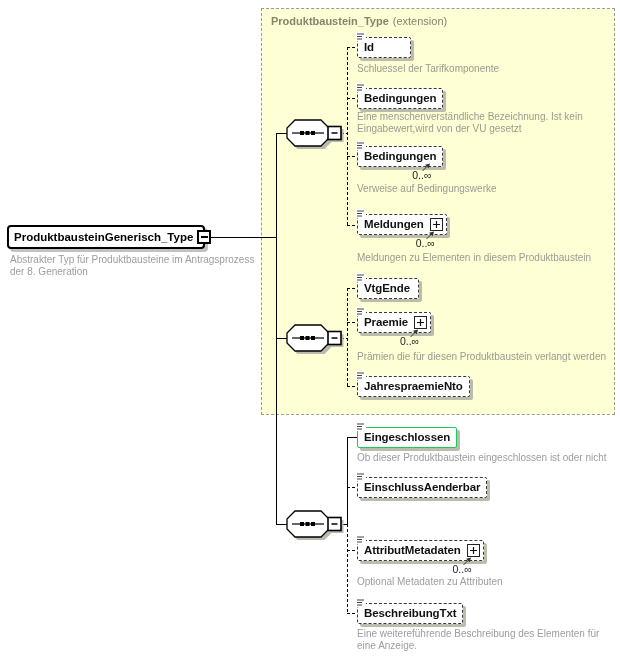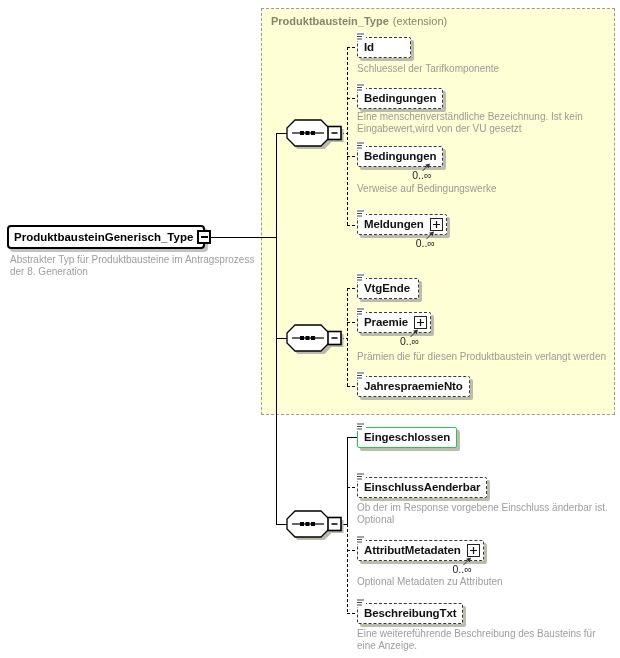--- a/index.html
+++ b/index.html
@@ -172,20 +172,21 @@
             <path d="M4.5 1 V8 M1 4.5 H8" stroke="#111" stroke-width="1.2"></path>
           </svg>
         </span>
     </div>
     <span class="refarrow"><svg width="11" height="11">
           <line x1="1.5" y1="9" x2="7" y2="3.5" stroke="#333" stroke-width="1"></line>
           <polygon points="9,1.5 4,2.8 7.8,6.2" fill="#333"></polygon>
         </svg></span>
     <span class="occ">0..∞</span>
   </div>
+  <div class="ann" style="left:357px;top:252px">Meldungen zu Elementen in diesem Produktbaustein</div>
 
   <div class="el" style="left:357px;top:278px">
     <div class="ebox" style="min-width:62px">
       <span class="corner"><svg width="10" height="9">
             <rect x="0" y="0" width="10" height="9" fill="#fff"></rect>
             <path d="M1 2 H8 M1 4.5 H6 M1 7 H6" stroke="#444" stroke-width="1"></path>
           </svg></span>
       <span class="ename">VtgEnde</span>
     </div>
   </div>
@@ -223,32 +224,31 @@
 
   <div class="el" style="left:357px;top:427px">
     <div class="ebox required">
       <span class="corner"><svg width="10" height="9">
             <rect x="0" y="0" width="10" height="9" fill="#fff"></rect>
             <path d="M1 2 H8 M1 4.5 H6 M1 7 H6" stroke="#444" stroke-width="1"></path>
           </svg></span>
       <span class="ename">Eingeschlossen</span>
     </div>
   </div>
+  <div class="ann on-white" style="left:357px;top:452px">Ob dieser Produktbaustein eingeschlossen ist oder nicht</div>
 
   <div class="el" style="left:357px;top:477px">
     <div class="ebox">
       <span class="corner"><svg width="10" height="9">
             <rect x="0" y="0" width="10" height="9" fill="#fff"></rect>
             <path d="M1 2 H8 M1 4.5 H6 M1 7 H6" stroke="#444" stroke-width="1"></path>
           </svg></span>
       <span class="ename">EinschlussAenderbar</span>
     </div>
   </div>
-  <div class="ann on-white" style="left:357px;top:502px">Ob der im Response vorgebene Einschluss änderbar ist.
-Optional</div>
 
   <div class="el" style="left:357px;top:540px">
     <div class="ebox">
       <span class="corner"><svg width="10" height="9">
             <rect x="0" y="0" width="10" height="9" fill="#fff"></rect>
             <path d="M1 2 H8 M1 4.5 H6 M1 7 H6" stroke="#444" stroke-width="1"></path>
           </svg></span>
       <span class="ename">AttributMetadaten</span>
       <span class="plusbox">
           <svg width="9" height="9">
@@ -266,16 +266,16 @@
 
   <div class="el" style="left:357px;top:603px">
     <div class="ebox">
       <span class="corner"><svg width="10" height="9">
             <rect x="0" y="0" width="10" height="9" fill="#fff"></rect>
             <path d="M1 2 H8 M1 4.5 H6 M1 7 H6" stroke="#444" stroke-width="1"></path>
           </svg></span>
       <span class="ename">BeschreibungTxt</span>
     </div>
   </div>
-  <div class="ann on-white" style="left:357px;top:628px">Eine weitereführende Beschreibung des Bausteins für
+  <div class="ann on-white" style="left:357px;top:628px">Eine weitereführende Beschreibung des Elementen für
 eine Anzeige.</div>
 
 </div>
 
 </body></html>

